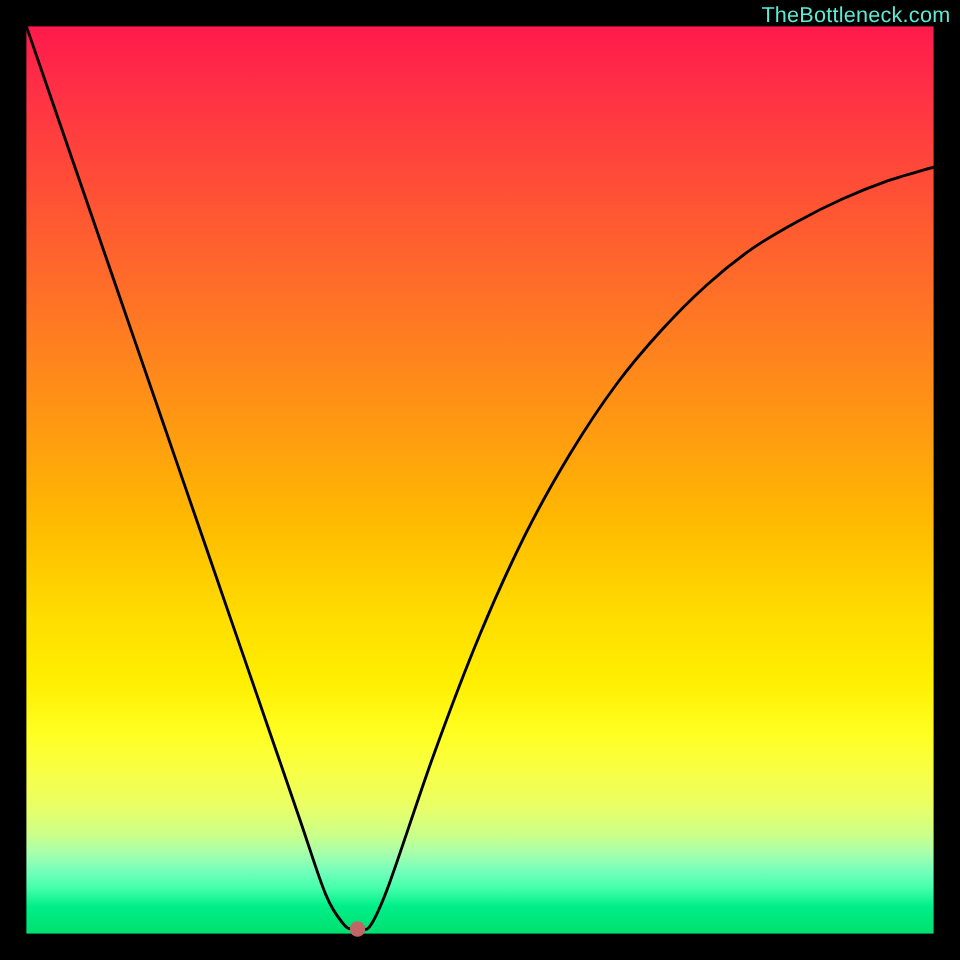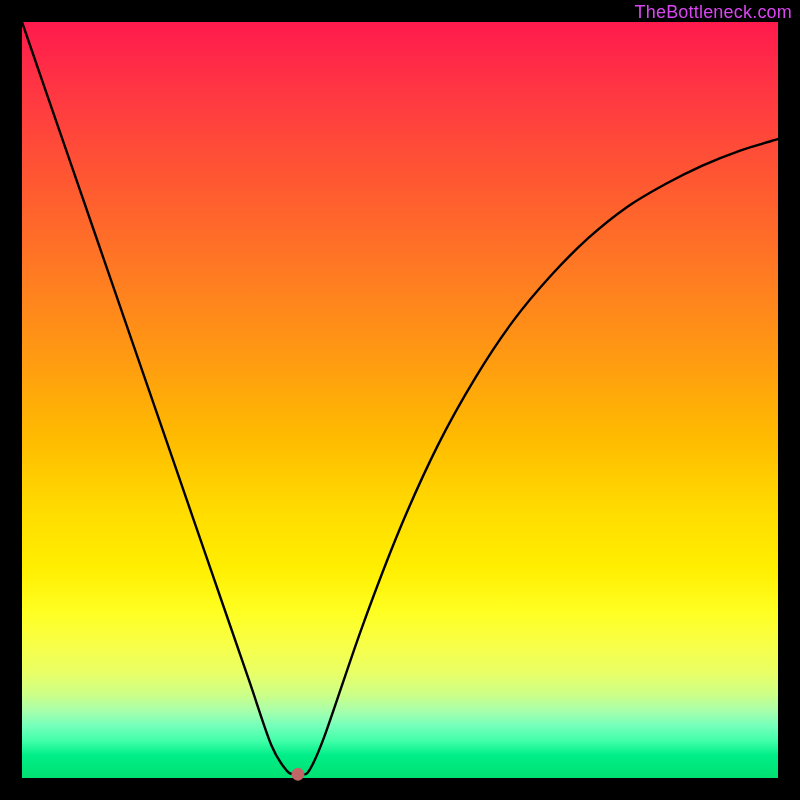--- a/index.html
+++ b/index.html
@@ -29,21 +29,21 @@
       #77ffbb 93%,
       #44ffaa 95%,
       #00ee88 97%,
       #00e070 100%);
   }
 
   .watermark {
     position: absolute;
     top: 2px;
     right: 8px;
-    color: #d946ef;
+    color: #5eead4;
     font-size: 18px;
     font-weight: 500;
     letter-spacing: 0.2px;
     z-index: 10;
   }
 
   svg.curve {
     position: absolute;
     left: 22px;
     top: 22px;

